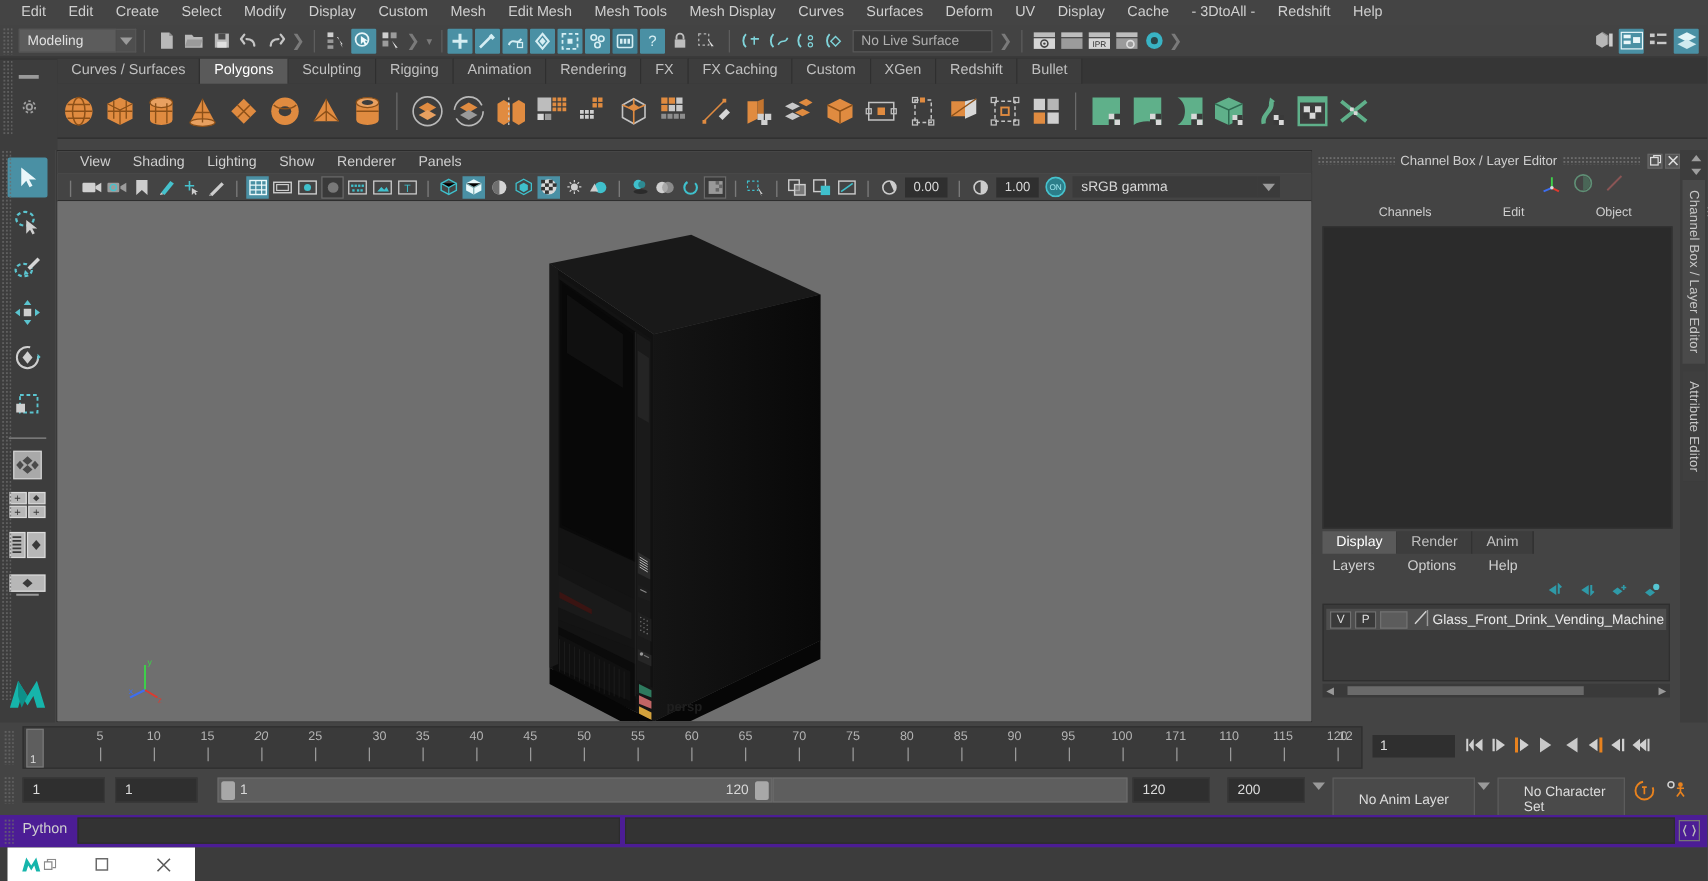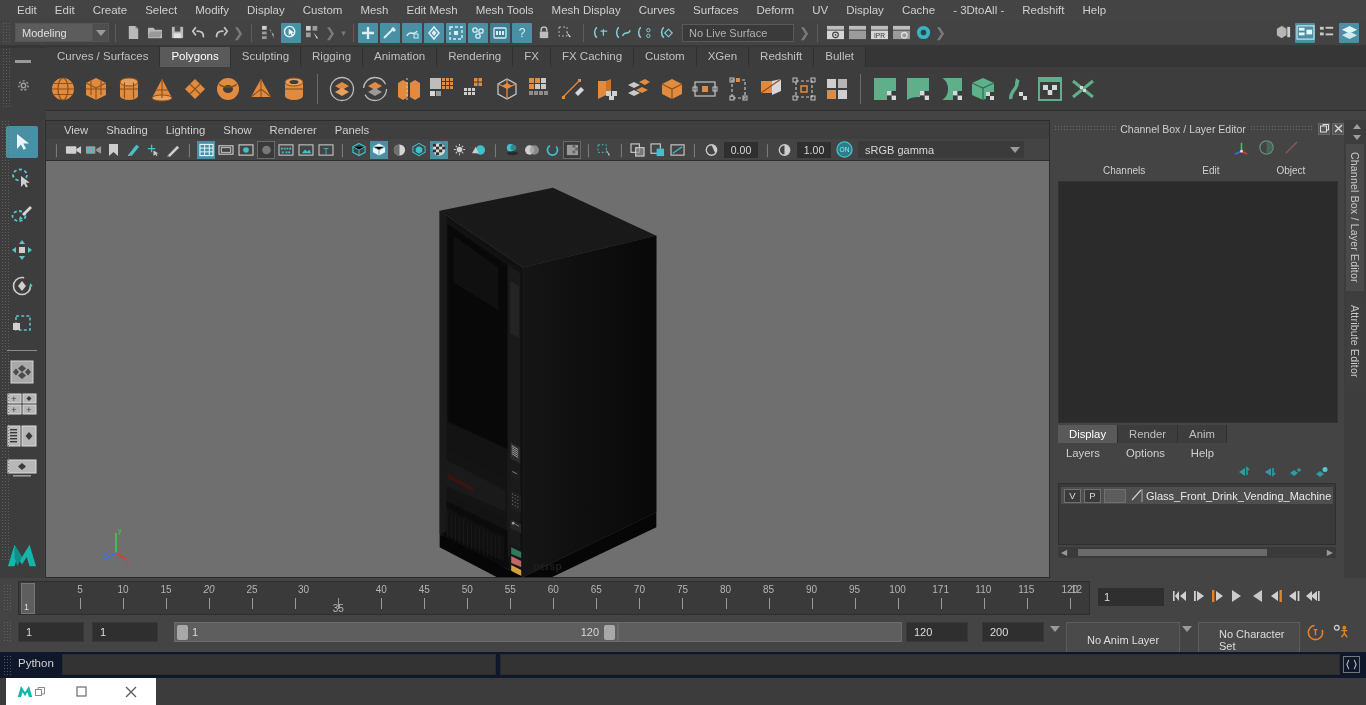--- a/index.html
+++ b/index.html
@@ -239,21 +239,21 @@
   .rgrip { width: 11px; height: 15px; background: #a8a8a8; border-radius: 2px; }
   .rangebar .lo { position: absolute; left: 17px; font-size: 11px; color: #d8d8d8; }
   .rangebar .hi { position: absolute; right: 18px; font-size: 11px; color: #d8d8d8; }
   .dropsel {
     height: 36px; background: #4a4a4a; border: 1px solid #5c5c5c; color: #ddd;
     font-size: 11px; display: flex; align-items: center; padding-left: 20px;
   }
   .triDown { width: 0; height: 0; border-left: 5px solid transparent; border-right: 5px solid transparent; border-top: 6px solid #9a9a9a; }
 
   
-  .cmdwrap { position: absolute; left: 0; top: 652px; width: 1366px; height: 26px; background: #0f172a; }
+  .cmdwrap { position: absolute; left: 0; top: 652px; width: 1366px; height: 26px; background: #4c1d95; }
   .cmdlabel { position: absolute; left: 18px; top: 5px; font-size: 11.5px; color: #d0d0d0; }
   .cmdinput {
     position: absolute; left: 62px; top: 2px; width: 434px; height: 21px;
     background: #333333; border: 1px solid #2c2c2c;
   }
   .cmdout {
     position: absolute; left: 500px; top: 2px; width: 840px; height: 21px;
     background: #333333; border: 1px solid #2c2c2c;
   }
   .cmdscript {
@@ -1459,21 +1459,21 @@
           <div class="tick" style="left: 98.4656px;">10</div>
           <div class="tickmark" style="left: 104.066px;"></div>
           <div class="tick" style="left: 141.498px;">15</div>
           <div class="tickmark" style="left: 147.098px;"></div>
           <div class="tick" style="left: 184.531px; font-style: italic;">20</div>
           <div class="tickmark" style="left: 190.131px;"></div>
           <div class="tick" style="left: 227.564px;">25</div>
           <div class="tickmark" style="left: 233.164px;"></div>
           <div class="tick" style="left: 279px; text-align: center;">30</div>
           <div class="tickmark" style="left: 276.197px;"></div>
-          <div class="tick" style="left: 313.63px; margin-top: 19px;">35</div>
+          <div class="tick" style="left: 313.63px;">35</div>
           <div class="tickmark" style="left: 319.23px;"></div>
           <div class="tick" style="left: 356.662px;">40</div>
           <div class="tickmark" style="left: 362.262px;"></div>
           <div class="tick" style="left: 399.695px;">45</div>
           <div class="tickmark" style="left: 405.295px;"></div>
           <div class="tick" style="left: 442.728px;">50</div>
           <div class="tickmark" style="left: 448.328px;"></div>
           <div class="tick" style="left: 485.761px;">55</div>
           <div class="tickmark" style="left: 491.361px;"></div>
           <div class="tick" style="left: 528.793px;">60</div>

